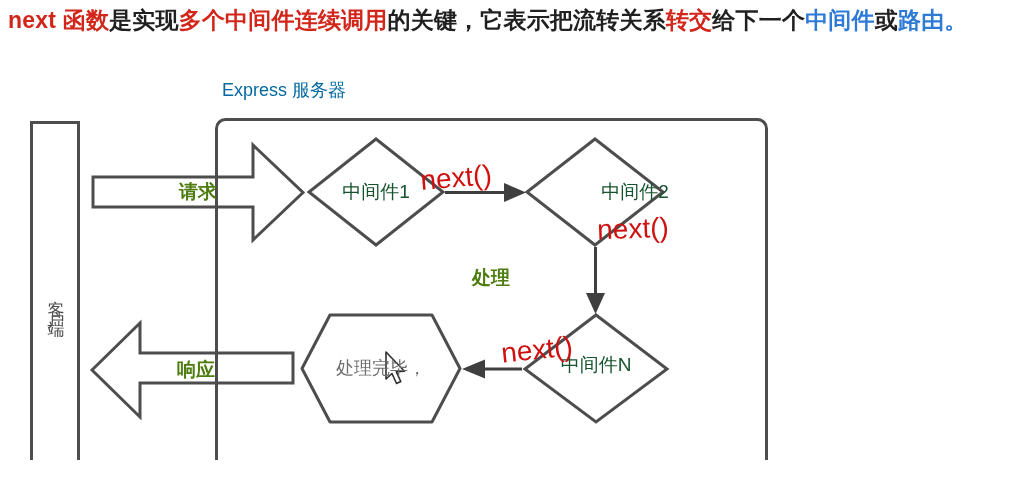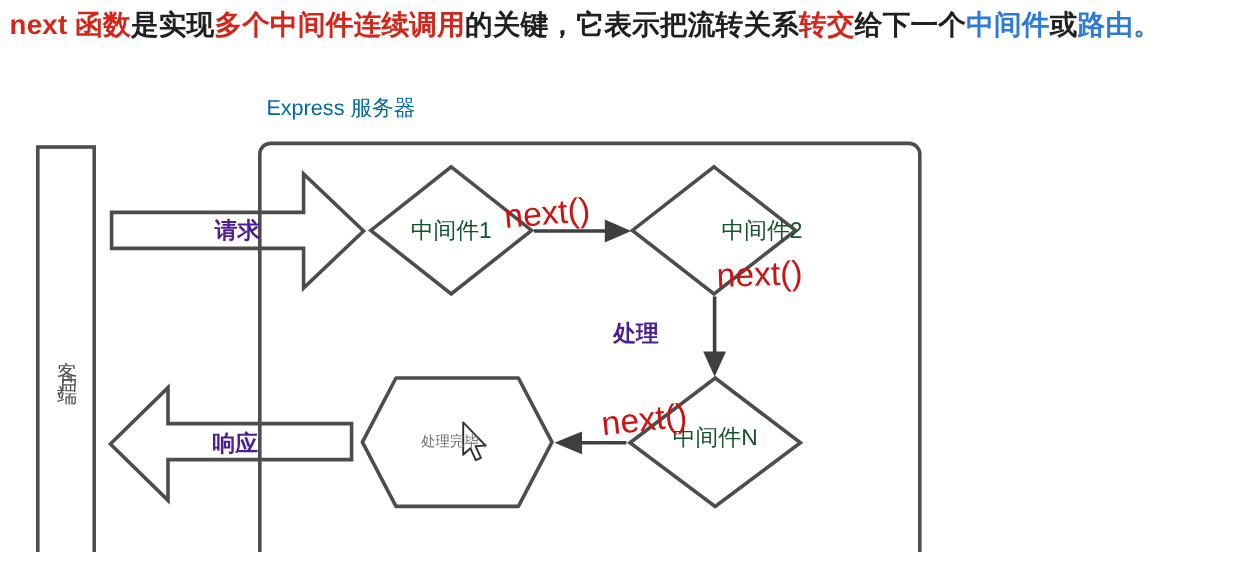--- a/index.html
+++ b/index.html
@@ -24,27 +24,27 @@
   #client-label{
     left:56px;top:302px;font-size:17px;font-weight:500;color:#4f4f4f;
     writing-mode:vertical-rl;letter-spacing:10px;
     transform:translate(-50%,-50%);
   }
   .shape-label{font-size:19px;font-weight:500;color:#14532d;}
   #mw1-label{left:376px;top:192px;}
   #mw2-label{left:595px;top:192px;margin-left:40px;}
   #mwn-label{left:596px;top:365px;}
   #hex-label{
-    left:381px;top:368px;font-size:12px;font-weight:500;color:#6f6f6f;
+    left:381px;top:368px;font-size:18px;font-weight:500;color:#6f6f6f;
     line-height:26px;text-align:left;white-space:nowrap;
   }
-  .red-label{font-size:19px;font-weight:600;color:#4c1d95;}
+  .red-label{font-size:19px;font-weight:600;color:#4d7c0f;}
   #request-label{left:198px;top:192px;}
   #response-label{left:196px;top:370px;}
-  #processing-label{left:491px;top:278px;margin-left:39px;}
+  #processing-label{left:491px;top:278px;}
   .next-label{font-size:28px;font-weight:500;color:#cf1110;}
   #next1{left:456px;top:178px;transform:translate(-50%,-50%) rotate(-5deg);}
   #next2{left:633px;top:229px;transform:translate(-50%,-50%) rotate(-2deg);}
   #next3{left:537px;top:350px;transform:translate(-50%,-50%) rotate(-6deg);}
 </style>
 </head>
 <body>
 
 <div id="stage">
 

